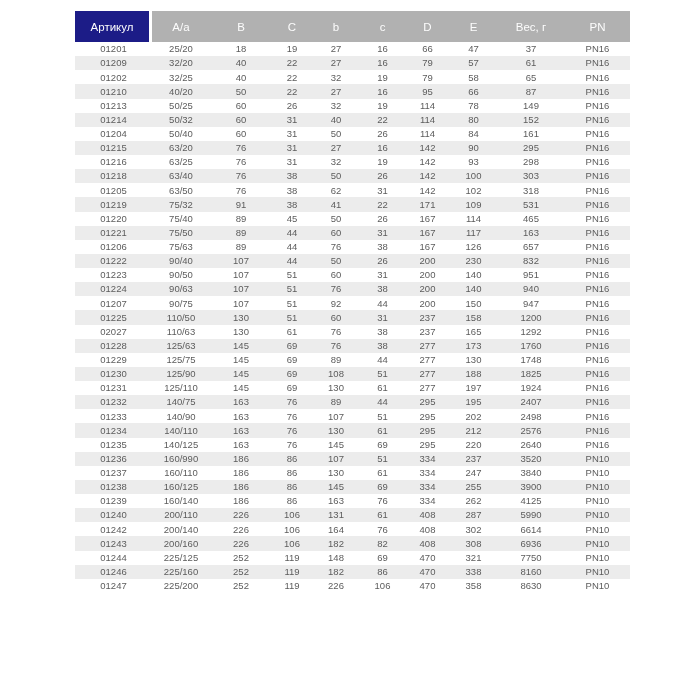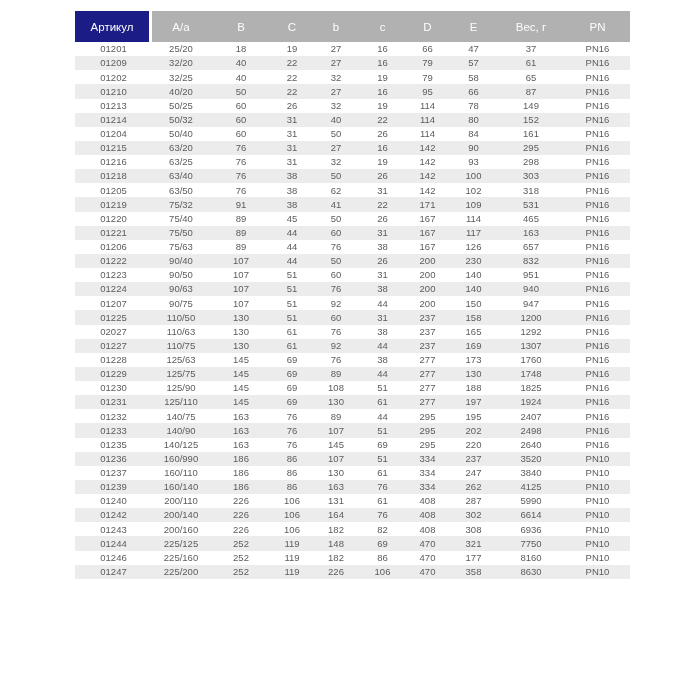--- a/index.html
+++ b/index.html
@@ -335,32 +335,20 @@
           <td>130</td>
           <td>61</td>
           <td>76</td>
           <td>38</td>
           <td>237</td>
           <td>165</td>
           <td>1292</td>
           <td>PN16</td>
         </tr>
         <tr>
-          <td>01227</td>
-          <td>110/75</td>
-          <td>130</td>
-          <td>61</td>
-          <td>92</td>
-          <td>44</td>
-          <td>237</td>
-          <td>169</td>
-          <td>1307</td>
-          <td>PN16</td>
-        </tr>
-        <tr>
           <td>01228</td>
           <td>125/63</td>
           <td>145</td>
           <td>69</td>
           <td>76</td>
           <td>38</td>
           <td>277</td>
           <td>173</td>
           <td>1760</td>
           <td>PN16</td>
@@ -416,20 +404,32 @@
         <tr>
           <td>01233</td>
           <td>140/90</td>
           <td>163</td>
           <td>76</td>
           <td>107</td>
           <td>51</td>
           <td>295</td>
           <td>202</td>
           <td>2498</td>
+          <td>PN16</td>
+        </tr>
+        <tr>
+          <td>01234</td>
+          <td>140/110</td>
+          <td>163</td>
+          <td>76</td>
+          <td>130</td>
+          <td>61</td>
+          <td>295</td>
+          <td>212</td>
+          <td>2576</td>
           <td>PN16</td>
         </tr>
         <tr>
           <td>01235</td>
           <td>140/125</td>
           <td>163</td>
           <td>76</td>
           <td>145</td>
           <td>69</td>
           <td>295</td>
@@ -455,20 +455,32 @@
           <td>186</td>
           <td>86</td>
           <td>130</td>
           <td>61</td>
           <td>334</td>
           <td>247</td>
           <td>3840</td>
           <td>PN10</td>
         </tr>
         <tr>
+          <td>01238</td>
+          <td>160/125</td>
+          <td>186</td>
+          <td>86</td>
+          <td>145</td>
+          <td>69</td>
+          <td>334</td>
+          <td>255</td>
+          <td>3900</td>
+          <td>PN10</td>
+        </tr>
+        <tr>
           <td>01239</td>
           <td>160/140</td>
           <td>186</td>
           <td>86</td>
           <td>163</td>
           <td>76</td>
           <td>334</td>
           <td>262</td>
           <td>4125</td>
           <td>PN10</td>
@@ -522,21 +534,21 @@
           <td>PN10</td>
         </tr>
         <tr>
           <td>01246</td>
           <td>225/160</td>
           <td>252</td>
           <td>119</td>
           <td>182</td>
           <td>86</td>
           <td>470</td>
-          <td>177</td>
+          <td>338</td>
           <td>8160</td>
           <td>PN10</td>
         </tr>
         <tr>
           <td>01247</td>
           <td>225/200</td>
           <td>252</td>
           <td>119</td>
           <td>226</td>
           <td>106</td>

